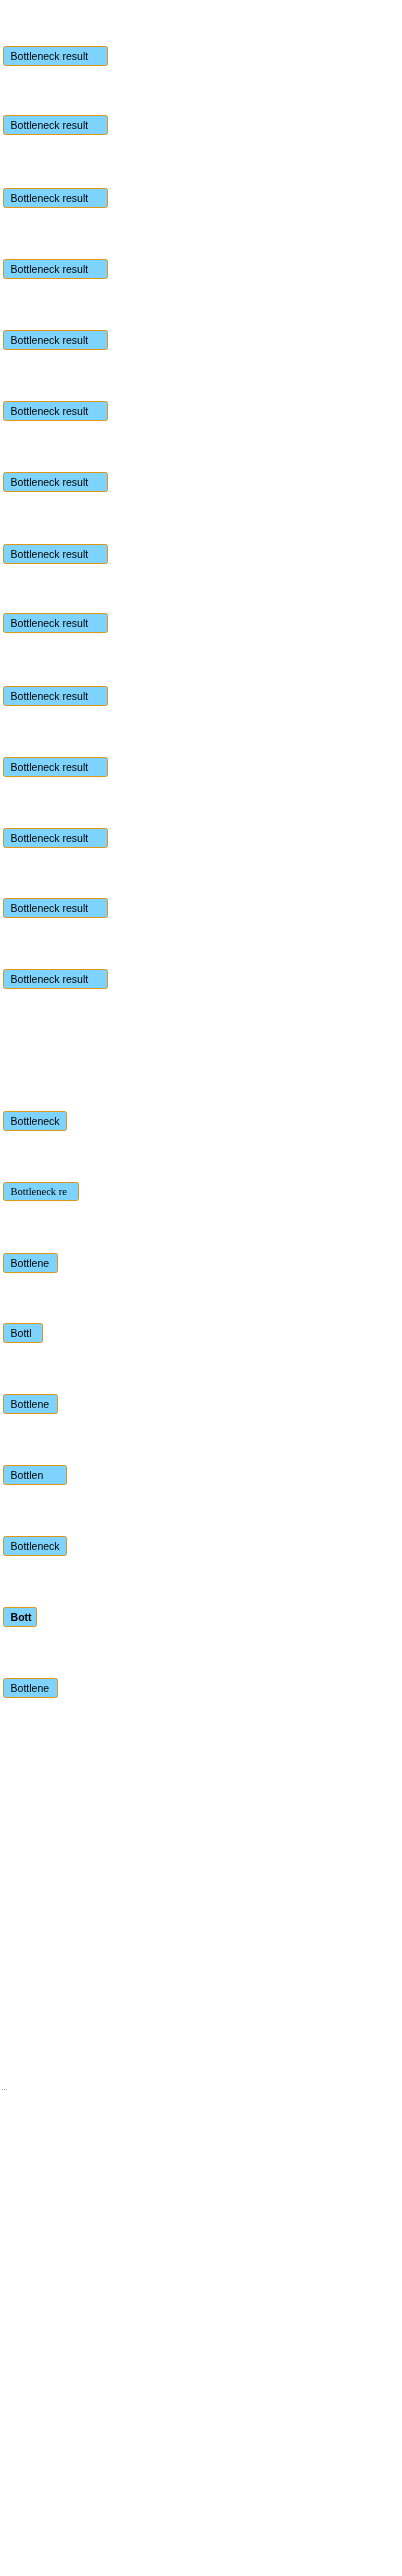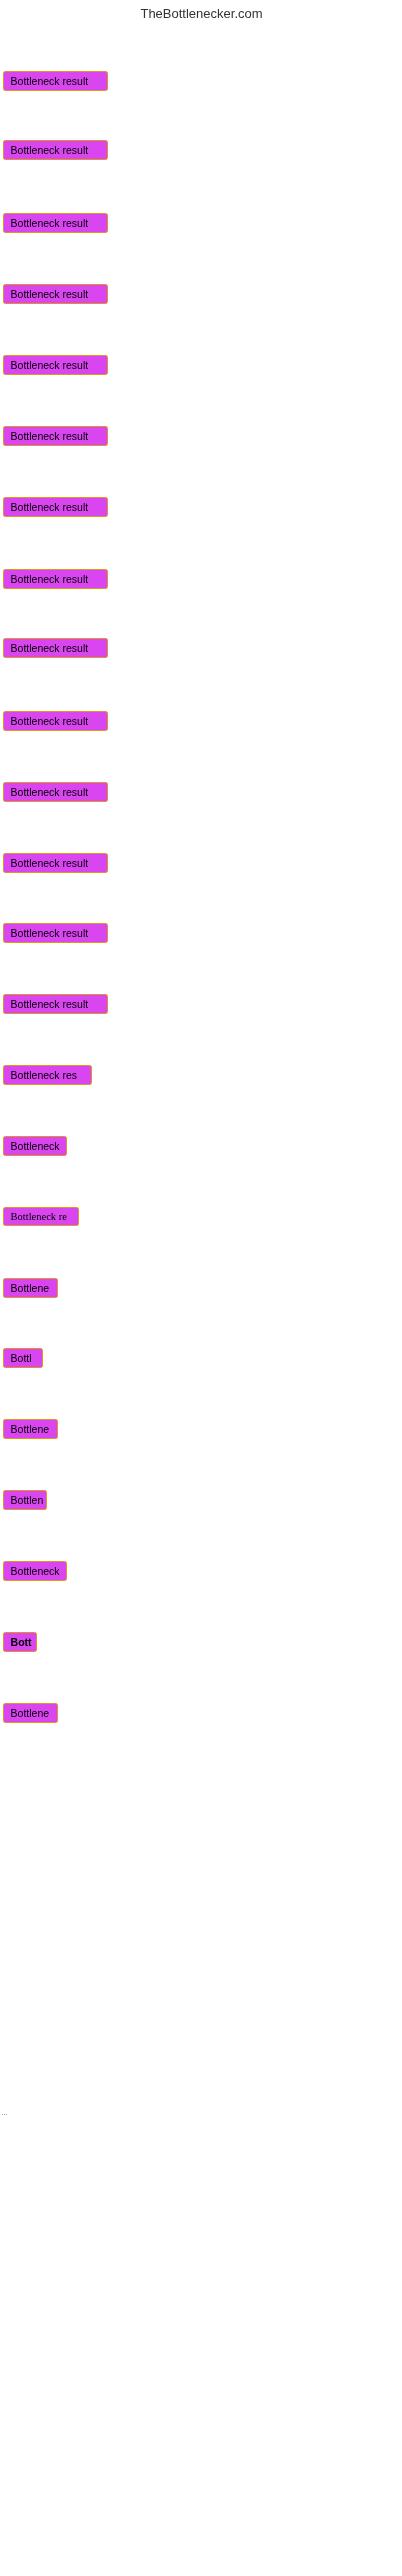--- a/index.html
+++ b/index.html
@@ -15,21 +15,21 @@
       position: relative;
     }
     .site-title {
       text-align: center;
       font-size: 13px;
       color: #333;
       padding: 6.4px 0 3.2px 0;
       font-weight: normal;
     }
     .bottleneck-card {
-      background: #d946ef;
+      background: #7dd3fc;
       border: 0.8px solid #e09418;
       border-radius: 2.4px;
       padding: 3.2px 6.4px;
       margin: 0 0 0 3.2px;
       display: inline-block;
       font-size: 10.5px;
       color: #000;
       white-space: nowrap;
       overflow: hidden;
     }
@@ -37,44 +37,42 @@
       font-size: 7.2px;
       color: #555;
       position: absolute;
       left: 1.6px;
     }
   </style>
 </head>
 <body>
 
 <div style="position:relative; width:403px; min-height:2576px;">
-  <div class="site-title">TheBottlenecker.com</div>
 
   <div id="cards-container" style="position: relative; height: 2576px;">
   <div style="position: absolute; top: 46px; left: 0px; width: 100%;"><div class="bottleneck-card" style="width: 105px;">Bottleneck result</div></div>
       <div style="position: absolute; top: 115px; left: 0px; width: 100%;"><div class="bottleneck-card" style="width: 105px;">Bottleneck result</div></div>
       <div style="position: absolute; top: 188px; left: 0px; width: 100%;"><div class="bottleneck-card" style="width: 105px;">Bottleneck result</div></div>
       <div style="position: absolute; top: 259px; left: 0px; width: 100%;"><div class="bottleneck-card" style="width: 105px;">Bottleneck result</div></div>
       <div style="position: absolute; top: 330px; left: 0px; width: 100%;"><div class="bottleneck-card" style="width: 105px;">Bottleneck result</div></div>
       <div style="position: absolute; top: 401px; left: 0px; width: 100%;"><div class="bottleneck-card" style="width: 105px;">Bottleneck result</div></div>
       <div style="position: absolute; top: 472px; left: 0px; width: 100%;"><div class="bottleneck-card" style="width: 105px;">Bottleneck result</div></div>
       <div style="position: absolute; top: 544px; left: 0px; width: 100%;"><div class="bottleneck-card" style="width: 105px;">Bottleneck result</div></div>
       <div style="position: absolute; top: 613px; left: 0px; width: 100%;"><div class="bottleneck-card" style="width: 105px;">Bottleneck result</div></div>
       <div style="position: absolute; top: 686px; left: 0px; width: 100%;"><div class="bottleneck-card" style="width: 105px;">Bottleneck result</div></div>
       <div style="position: absolute; top: 757px; left: 0px; width: 100%;"><div class="bottleneck-card" style="width: 105px;">Bottleneck result</div></div>
       <div style="position: absolute; top: 828px; left: 0px; width: 100%;"><div class="bottleneck-card" style="width: 105px;">Bottleneck result</div></div>
       <div style="position: absolute; top: 898px; left: 0px; width: 100%;"><div class="bottleneck-card" style="width: 105px;">Bottleneck result</div></div>
       <div style="position: absolute; top: 969px; left: 0px; width: 100%;"><div class="bottleneck-card" style="width: 105px;">Bottleneck result</div></div>
-      <div style="position: absolute; top: 1040px; left: 0px; width: 100%;"><div class="bottleneck-card" style="width: 89px;">Bottleneck res</div></div>
       <div style="position: absolute; top: 1111px; left: 0px; width: 100%;"><div class="bottleneck-card" style="width: 64px;">Bottleneck</div></div>
       <div style="position: absolute; top: 1182px; left: 0px; width: 100%; font-family: Liberation Serif, serif;"><div class="bottleneck-card" style="width: 76px;">Bottleneck re</div></div>
       <div style="position: absolute; top: 1253px; left: 0px; width: 100%;"><div class="bottleneck-card" style="width: 55px;">Bottlene</div></div>
       <div style="position: absolute; top: 1323px; left: 0px; width: 100%; text-decoration: underline;"><div class="bottleneck-card" style="width: 40px;">Bottl</div></div>
       <div style="position: absolute; top: 1394px; left: 0px; width: 100%;"><div class="bottleneck-card" style="width: 55px;">Bottlene</div></div>
-      <div style="position: absolute; top: 1465px; left: 0px; width: 100%;"><div class="bottleneck-card" style="width: 44px;">Bottlen</div></div>
+      <div style="position: absolute; top: 1465px; left: 0px; width: 100%;"><div class="bottleneck-card" style="width: 64px;">Bottlen</div></div>
       <div style="position: absolute; top: 1536px; left: 0px; width: 100%;"><div class="bottleneck-card" style="width: 64px;">Bottleneck</div></div>
       <div style="position: absolute; top: 1607px; left: 0px; width: 100%; font-weight: bold;"><div class="bottleneck-card" style="width: 34px;">Bott</div></div>
       <div style="position: absolute; top: 1678px; left: 0px; width: 100%;"><div class="bottleneck-card" style="width: 55px;">Bottlene</div></div>
     </div>
 
   <div style="position:absolute; bottom:483px; left:1.6px;">
     <span class="tiny-text" style="position:static;">...</span>
   </div>
 </div>
 

